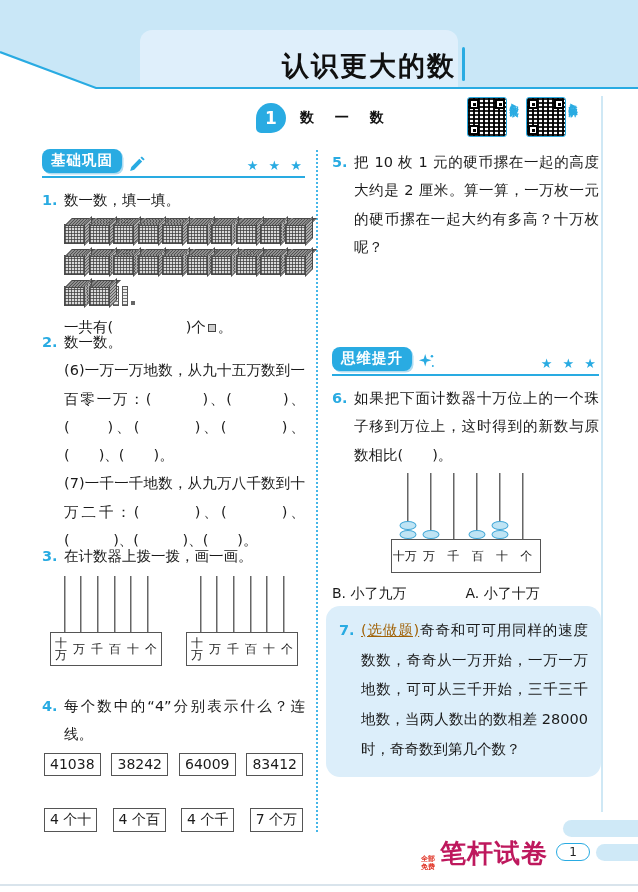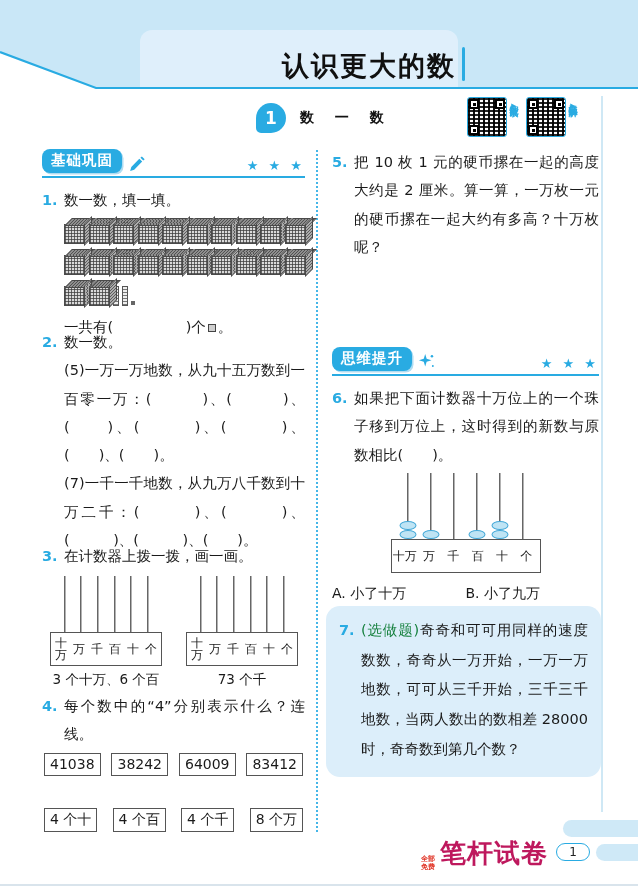--- a/index.html
+++ b/index.html
@@ -52,21 +52,21 @@
     padding:2px 9px 3px; border-radius:8px; letter-spacing:1px;
     box-shadow:1.5px 1.5px 0 #aedcf2; }
   .sec-icon { margin-left:6px; }
   .sec-stars { margin-left:auto; color:#29abe2; font-size:13px; letter-spacing:3px; }
   
   .q { position:absolute; left:0; right:0; font-size:14.5px; line-height:1.95; }
   .q-row { display:flex; }
   .q-num { color:#29abe2; font-weight:bold; width:22px; flex:none; }
   .q-body { flex:1; }
   .q-text { text-align:justify; }
-  .blue { color:#15803d; }
+  .blue { color:#a16207;text-decoration:underline; }
   
   .cube-rows { padding-left:22px; }
   .cube-row { display:flex; align-items:flex-end; height:30px; margin-top:1px; }
   .cube { position:relative; width:22px; height:20px; margin:0 2.5px 1px 0; flex:none;
     background:#d9d9d9; border:1px solid #4a4a4a;
     background-image:
       repeating-linear-gradient(0deg, rgba(60,60,60,.75) 0 1px, transparent 1px 3px),
       repeating-linear-gradient(90deg, rgba(60,60,60,.75) 0 1px, transparent 1px 3px); }
   .cube::before { content:""; position:absolute; left:-1px; top:-7px; width:22px; height:6px;
     background:#8f8f8f; border:1px solid #4a4a4a; transform:skewX(-45deg); transform-origin:0 100%;
@@ -215,21 +215,21 @@
       </div>
     </div>
 
     <div class="q" style="top:180px;">
       <div class="q-row">
         <span class="q-num">2.</span>
         <span class="q-body q-text">数一数。</span>
       </div>
       <div class="q-row">
         <span class="q-num"></span>
-        <span class="q-body q-text">(5)一万一万地数，从九十五万数到一百零一万：(　　　)、(　　　)、(　　)、(　　　)、(　　　)、(　　)、(　　)。</span>
+        <span class="q-body q-text">(6)一万一万地数，从九十五万数到一百零一万：(　　　)、(　　　)、(　　)、(　　　)、(　　　)、(　　)、(　　)。</span>
       </div>
       <div class="q-row">
         <span class="q-num"></span>
         <span class="q-body q-text">(7)一千一千地数，从九万八千数到十万二千：(　　　)、(　　　)、(　　　)、(　　　)、(　　)。</span>
       </div>
     </div>
 
     <div class="q" style="top:394px;">
       <div class="q-row">
         <span class="q-num">3.</span>
@@ -266,44 +266,40 @@
           <div class="cbox">
             <span class="plab">十万</span>
               <span class="plab">万</span>
               <span class="plab">千</span>
               <span class="plab">百</span>
               <span class="plab">十</span>
               <span class="plab">个</span>
           </div>
         </div>
       </div>
-      <div class="caption-row">
-        <div class="caption">3 个十万、6 个百</div>
-        <div class="caption">73 个千</div>
-      </div>
     </div>
 
     <div class="q" style="top:544px;">
       <div class="q-row">
         <span class="q-num">4.</span>
         <span class="q-body q-text">每个数中的“4”分别表示什么？连线。</span>
       </div>
       <div class="match-row" style="margin-top:4px;">
         <span class="mbox">41038</span>
         <span class="mbox">38242</span>
         <span class="mbox">64009</span>
         <span class="mbox">83412</span>
       </div>
     </div>
     <div class="q" style="top:660px;">
       <div class="match-row">
         <span class="mbox">4 个十</span>
         <span class="mbox">4 个百</span>
         <span class="mbox">4 个千</span>
-        <span class="mbox">8 个万</span>
+        <span class="mbox">7 个万</span>
       </div>
     </div>
   </div>
 
   <div class="col-right">
 
     <div class="q" style="top:0;">
       <div class="q-row">
         <span class="q-num">5.</span>
         <span class="q-body q-text">把 10 枚 1 元的硬币摞在一起的高度大约是 2 厘米。算一算，一万枚一元的硬币摞在一起大约有多高？十万枚呢？</span>
@@ -349,22 +345,22 @@
         <div class="cbox">
           <span class="plab">十万</span>
             <span class="plab">万</span>
             <span class="plab">千</span>
             <span class="plab">百</span>
             <span class="plab">十</span>
             <span class="plab">个</span>
         </div>
       </div>
       <div class="opt-grid">
+        <span class="opt">B. 小了九万</span>
         <span class="opt">A. 小了十万</span>
-        <span class="opt">B. 小了九万</span>
         <span class="opt">C. 大了九万</span>
         <span class="opt">D. 没有变化</span>
       </div>
     </div>
 
     <div class="q7-box" style="top:458px;">
       <div class="q-row" style="font-size:14.5px; line-height:2.05;">
         <span class="q-num">7.</span>
         <span class="q-body q-text"><span class="blue">(选做题)</span><span>奇奇和可可用同样的速度数数，奇奇从一万开始，一万一万地数，可可从三千开始，三千三千地数，当两人数出的数相差 28000 时，奇奇数到第几个数？</span></span>
       </div>

